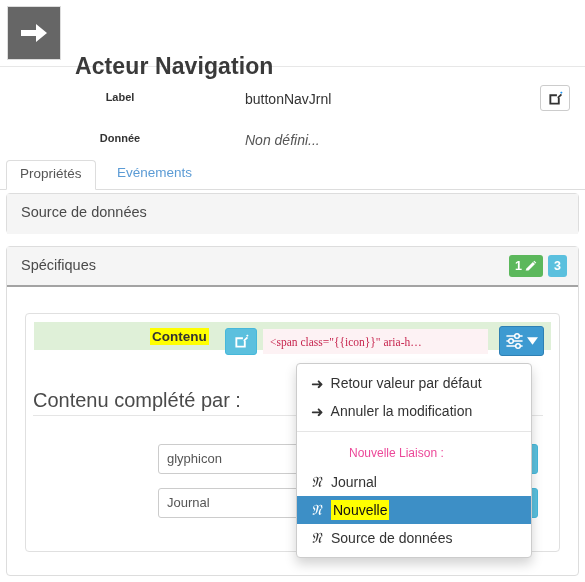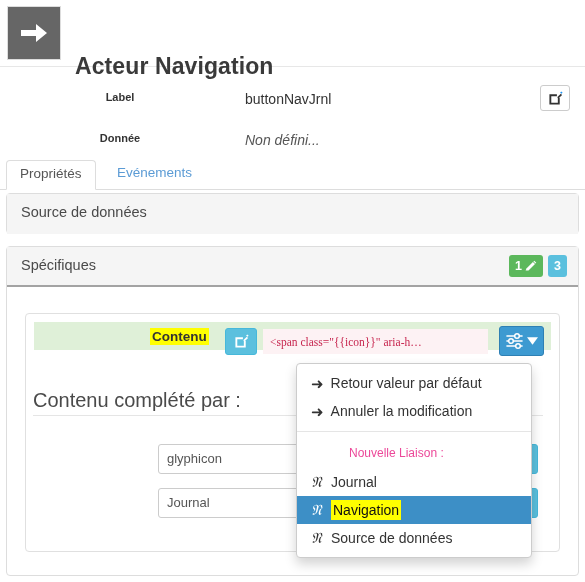--- a/index.html
+++ b/index.html
@@ -332,21 +332,21 @@
 
     <div class="dd-header">Nouvelle Liaison :</div>
 
     <div class="dd-item">
       <span class="link-ico">𝔑</span>
       <span class="dd-text">Journal</span>
     </div>
 
     <div class="dd-item selected">
       <span class="link-ico">𝔑</span>
-      <span class="dd-text">Navigation</span>
+      <span class="dd-text">Nouvelle</span>
     </div>
 
     <div class="dd-item">
       <span class="link-ico">𝔑</span>
       <span class="dd-text">Source de données</span>
     </div>
 
   </div>
 
 </div>

